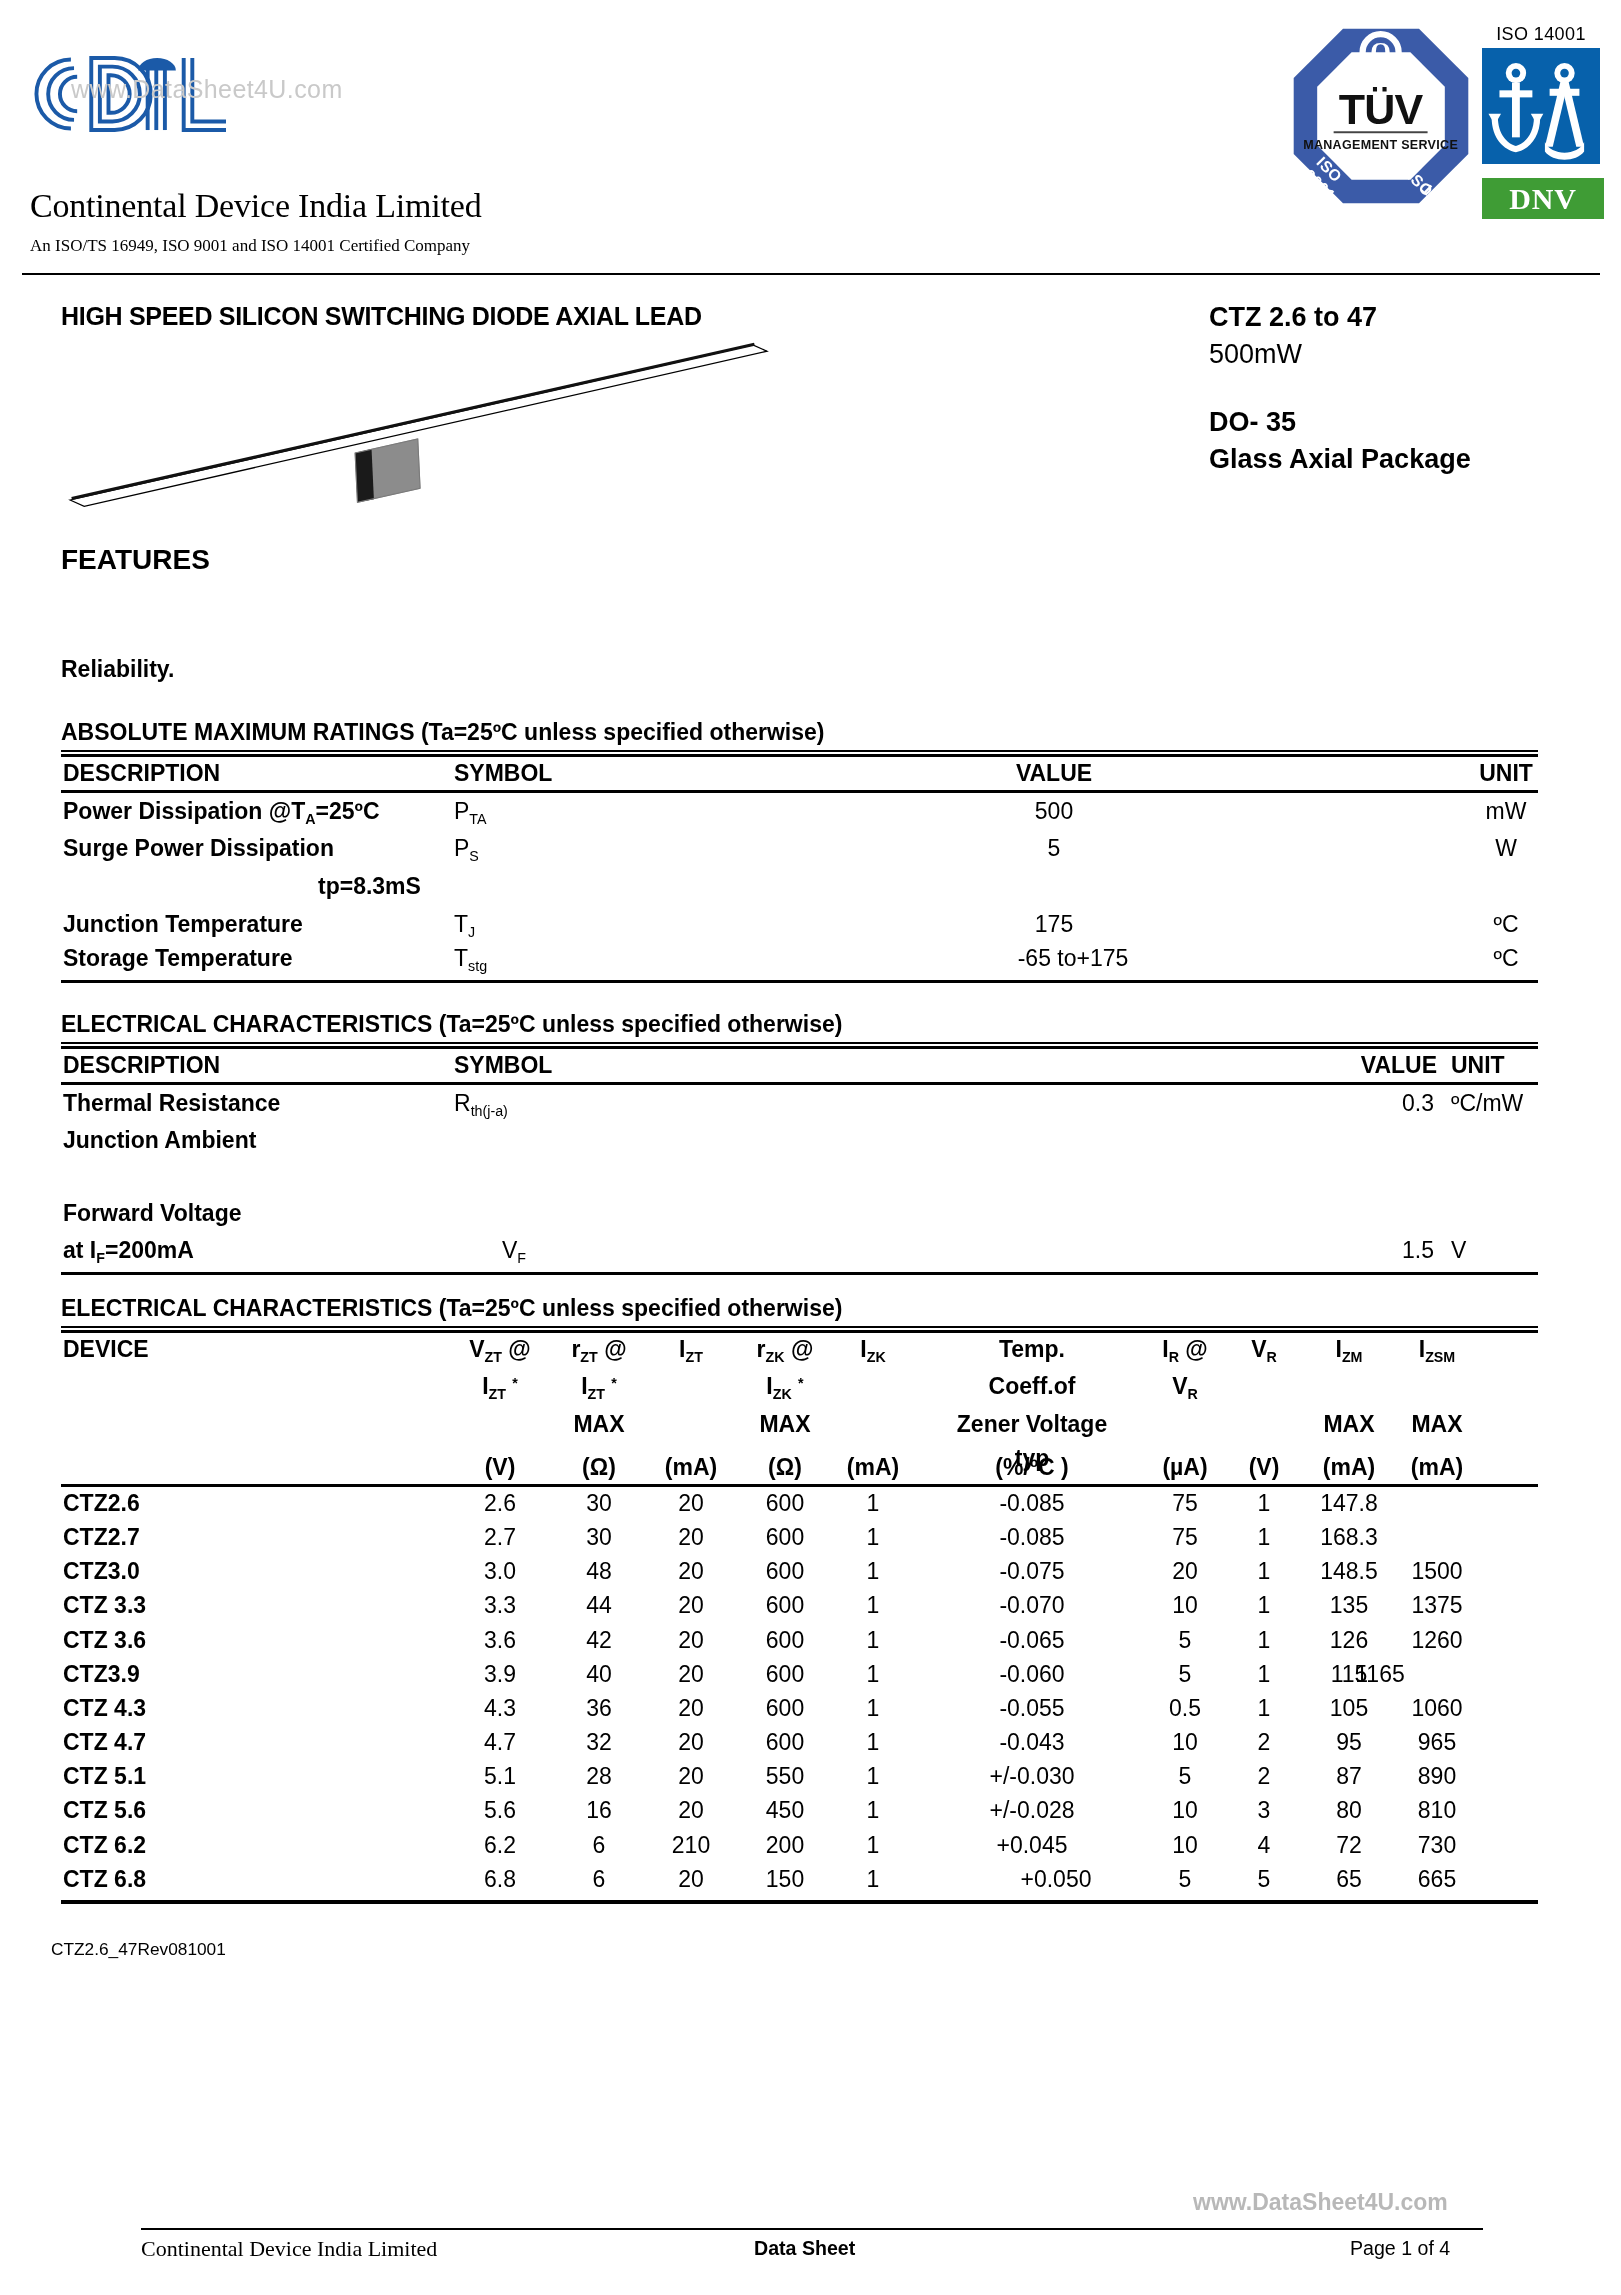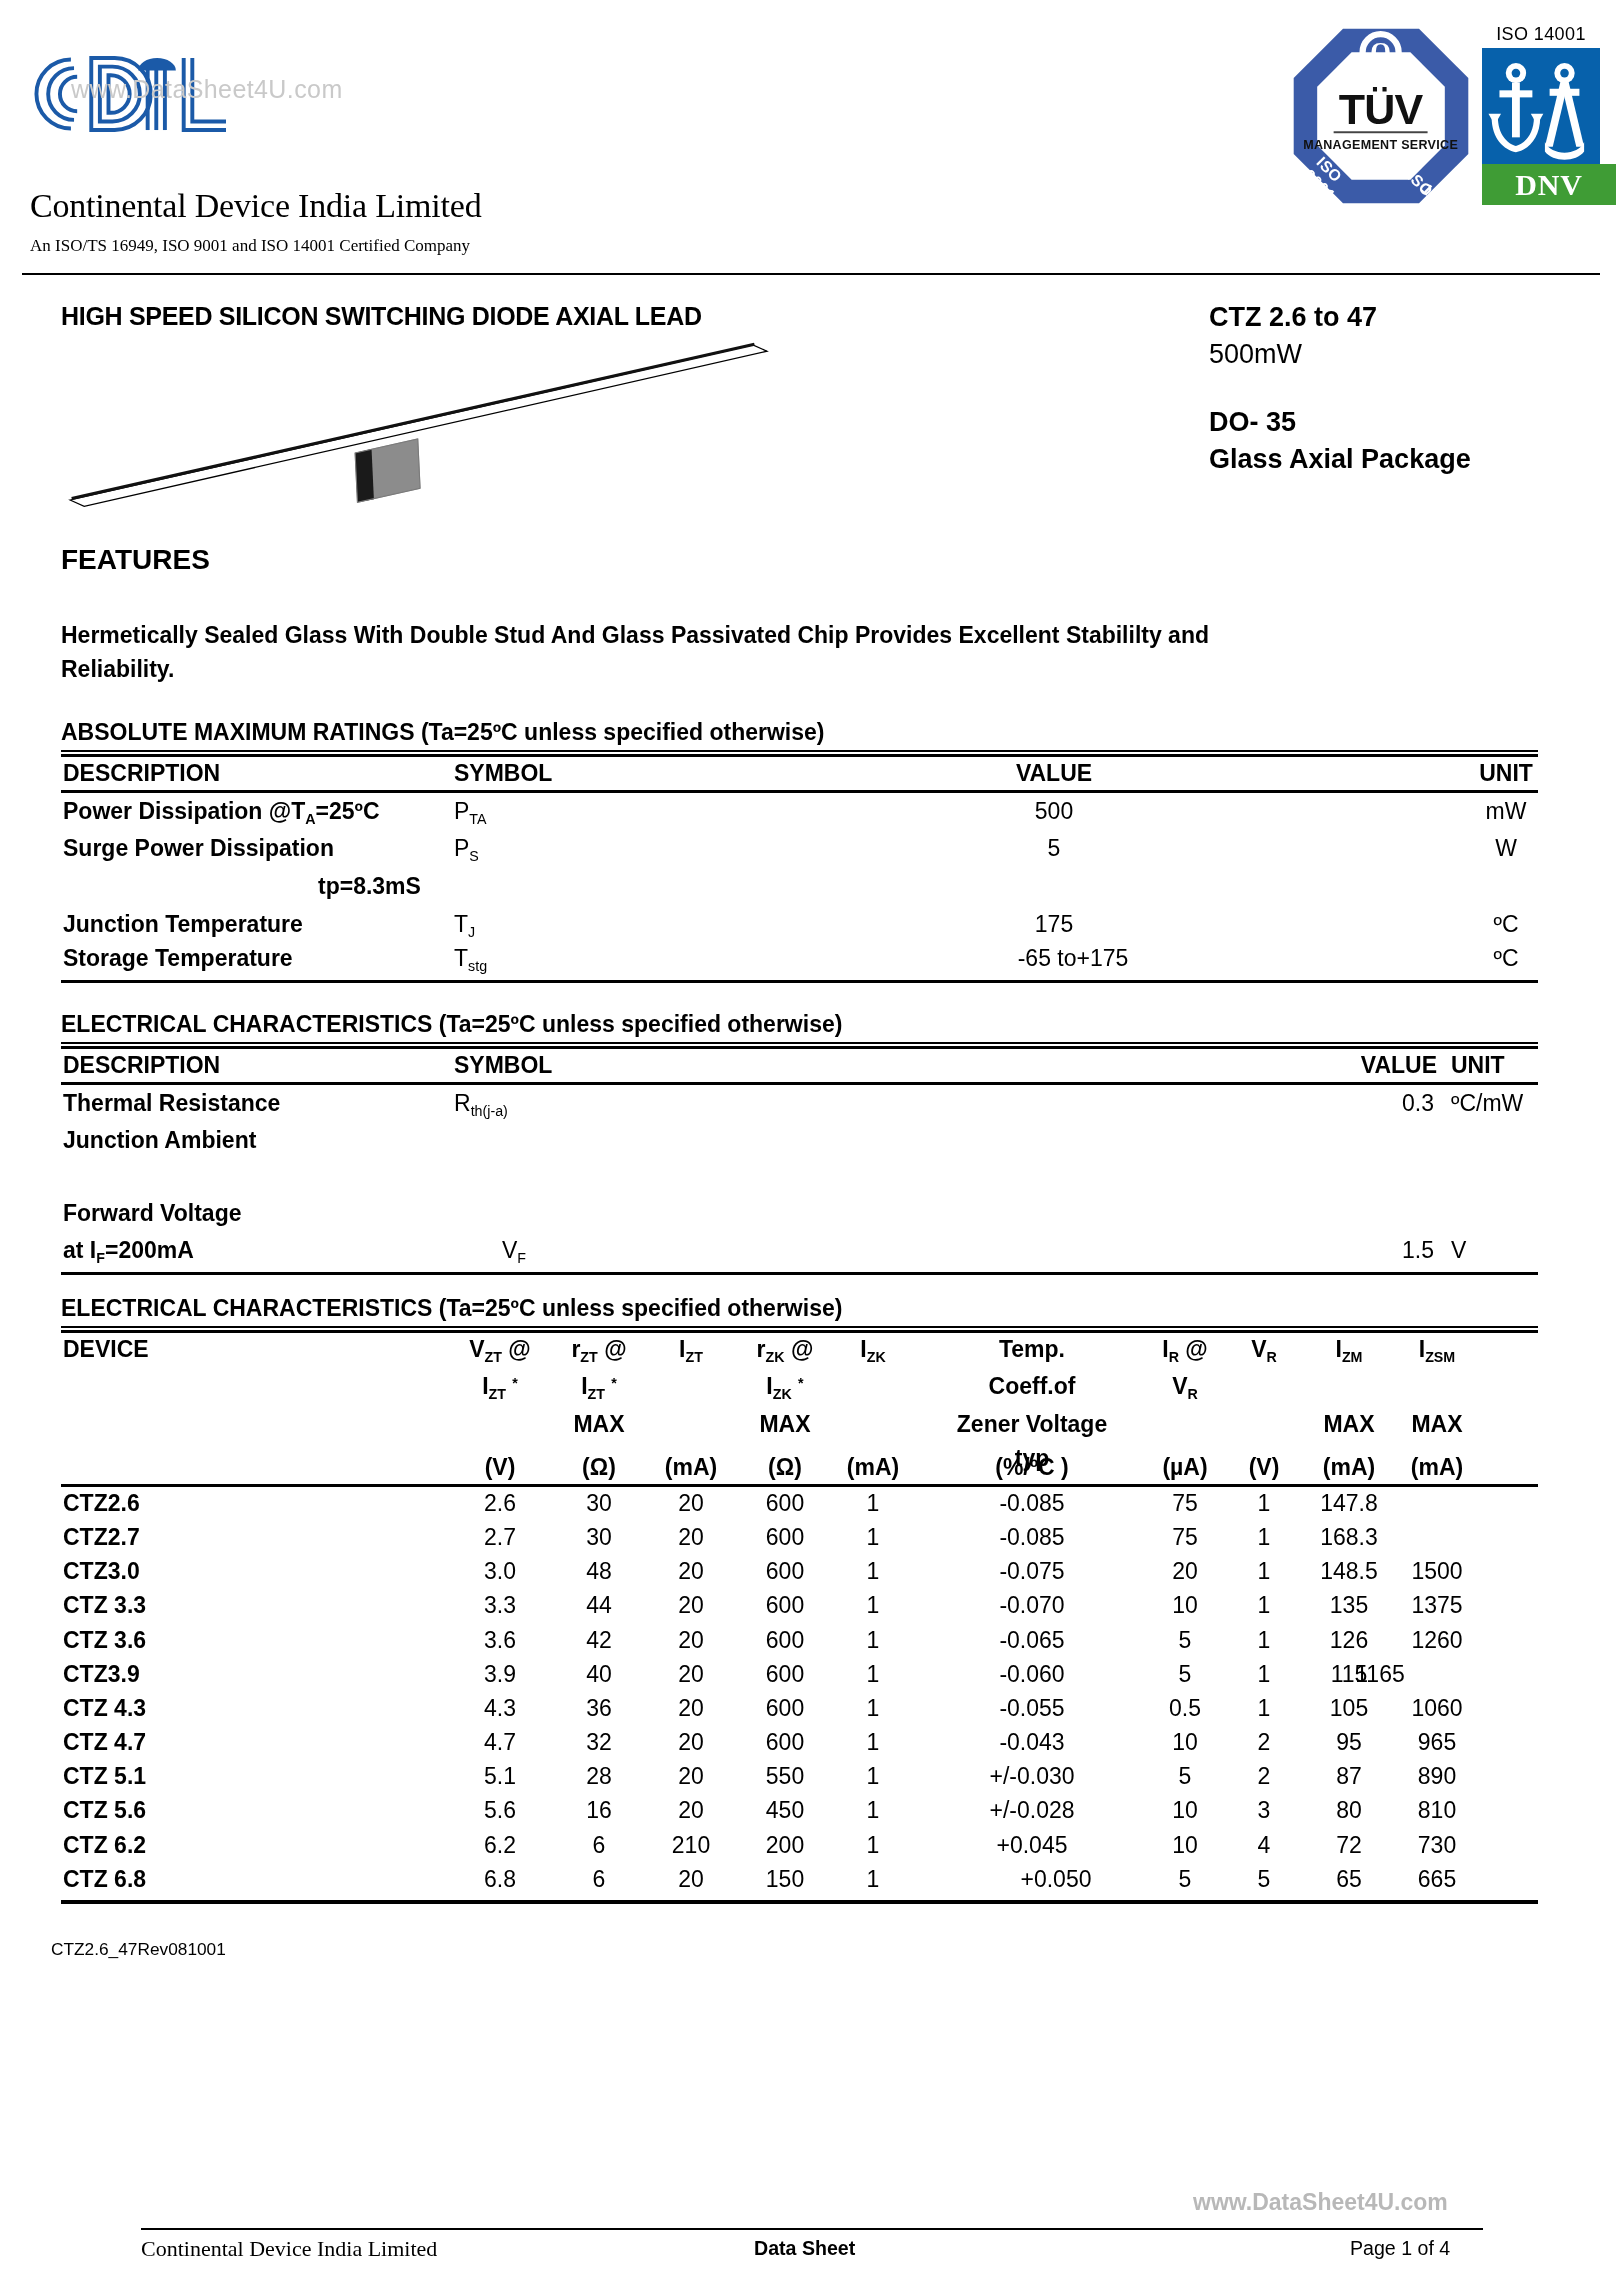--- a/index.html
+++ b/index.html
@@ -85,24 +85,24 @@
     text-align: center;
     margin-bottom: 3.9px;
     letter-spacing: 0.4px;
   }
   .dnv-blue {
     width: 118px; height: 116px;
     background: #0761ab;
     position: relative;
   }
   .dnv-green {
-    width: 134px; height: 41px;
+    width: 122px; height: 41px;
     background: #3f9c35;
     display: flex; align-items: center; justify-content: center;
-    margin-top: 0;
+    margin-top: 14px;
   }
   .dnv-green-text {
     font-family: "Liberation Serif", serif;
     font-weight: bold;
     font-size: 30px;
     color: #ffffff;
     letter-spacing: 0.8px;
   }
 
   .header-rule {
@@ -357,21 +357,20 @@
 
       <polygon points="372,152 452,134 455,197 375,215" fill="#8c8c8c" stroke="#8c8c8c" stroke-width="1"></polygon>
 
       <polygon points="372,152 393,147 396,211 375,215" fill="#1a1a1a"></polygon>
 
       <polygon points="372,152 452,134 455,197 375,215" fill="none" stroke="#7a7a7a" stroke-width="1.4"></polygon>
     </svg>
   </div>
 
   <div class="features-head">FEATURES</div>
-  <div class="features-l2">Hermetically Sealed Glass With  Double Stud And Glass Passivated Chip Provides Excellent Stabililty and</div>
   <div class="features-l3">Reliability.</div>
 
   <div class="sec-title" style="left:61px; top:719px;">ABSOLUTE MAXIMUM RATINGS (Ta=25ºC unless specified otherwise)</div>
   <div class="hrule" style="left:61px; top:750px; width:1477px; height:2.4px;"></div>
   <div class="hrule" style="left:61px; top:754px; width:1477px; height:3.1px;"></div>
 
   <div class="cell b" style="left:63px; top:760px;">DESCRIPTION</div>
   <div class="cell b" style="left:454px; top:760px;">SYMBOL</div>
   <div class="cell b c" style="left:1054px; top:760px;">VALUE</div>
   <div class="cell b c" style="left:1506px; top:760px;">UNIT</div>

